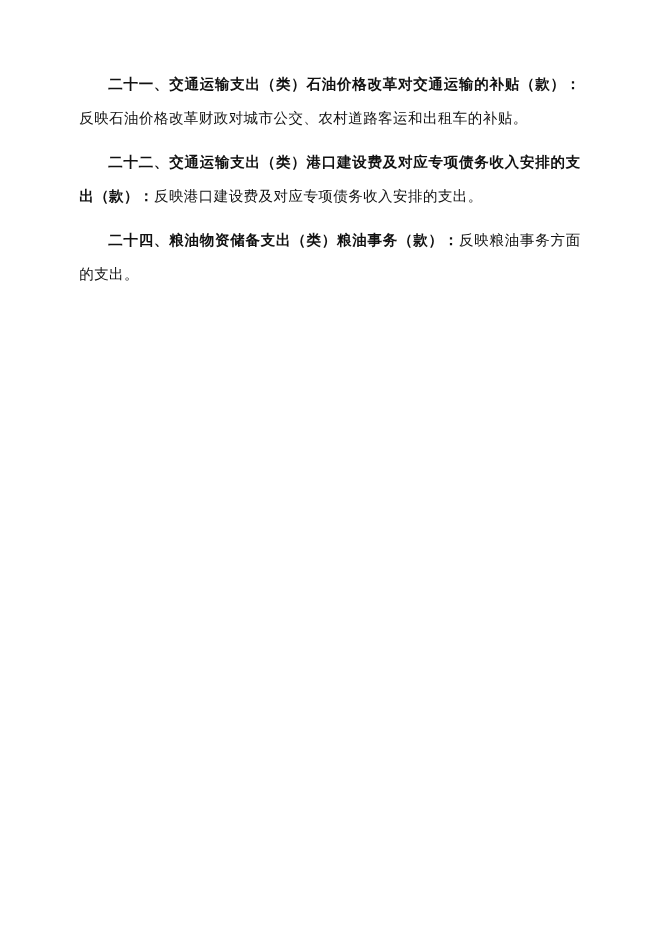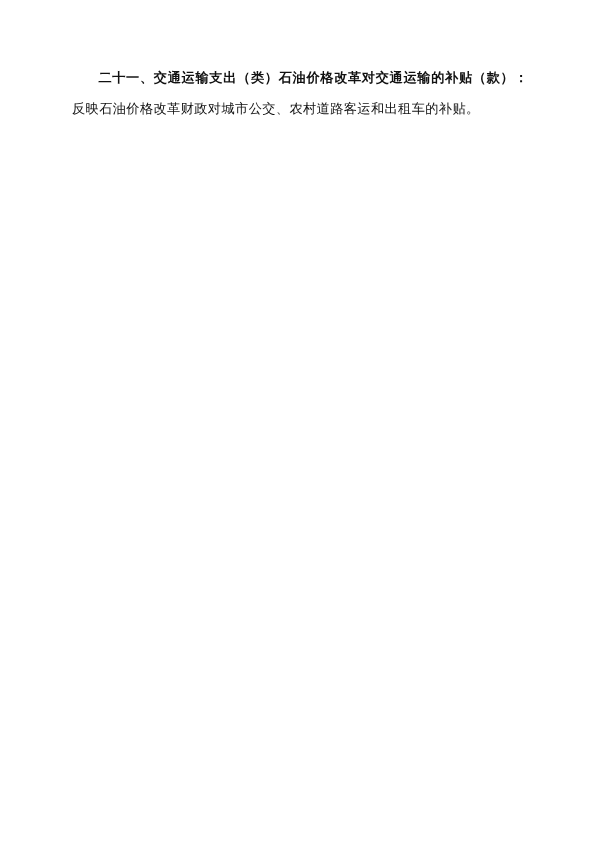--- a/index.html
+++ b/index.html
@@ -47,20 +47,26 @@
 <body>
 
 <div class="page">
 
   <div class="content">
 
     <p class="para">
       <span class="lead">二十一、交通运输支出（类）石油价格改革对交通运输的补贴（款）：</span><span class="body">反映石油价格改革财政对城市公交、农村道路客运和出租车的补贴。</span>
     </p>
 
+    <p class="para">
+      <span class="lead">二十二、交通运输支出（类）港口建设费及对应专项债务收入安排的支出（款）：</span><span class="body">反映港口建设费及对应专项债务收入安排的支出。</span>
+    </p>
 
 
+    <p class="para">
+      <span class="lead">二十四、粮油物资储备支出（类）粮油事务（款）：</span><span class="body">反映粮油事务方面的支出。</span>
+    </p>
 
   </div>
 
   <div class="page-number">39</div>
 
 </div>
 
 </body></html>

